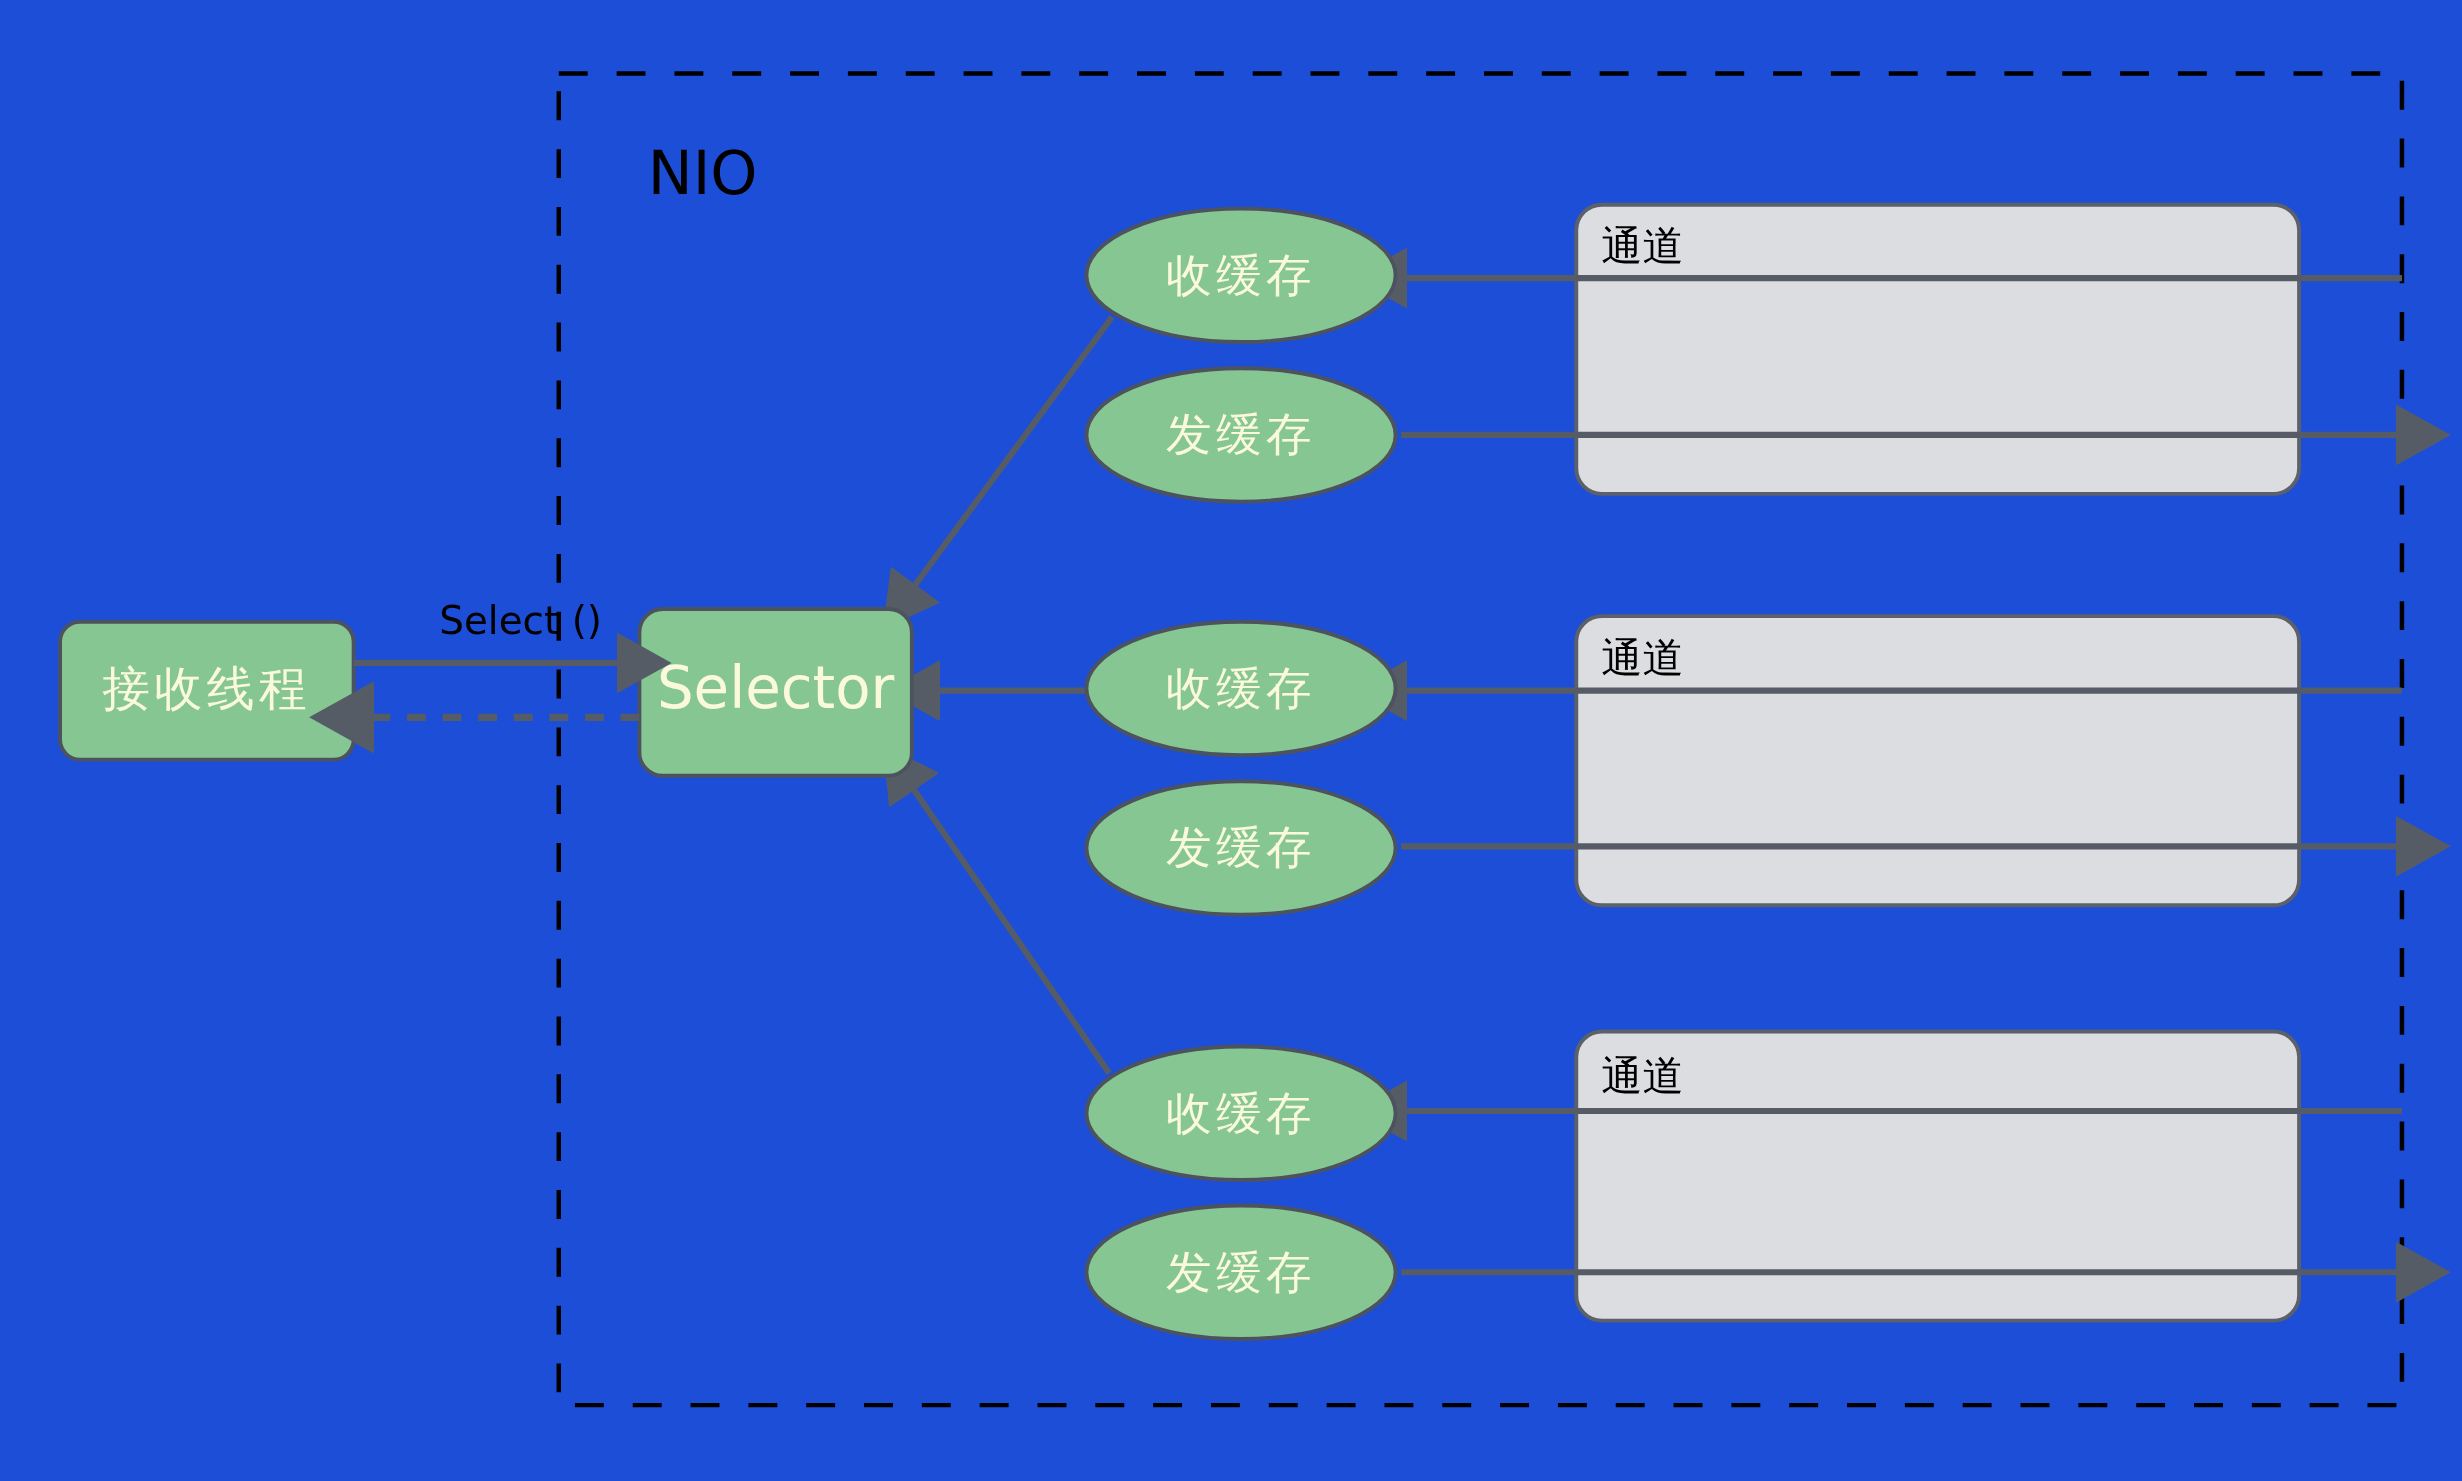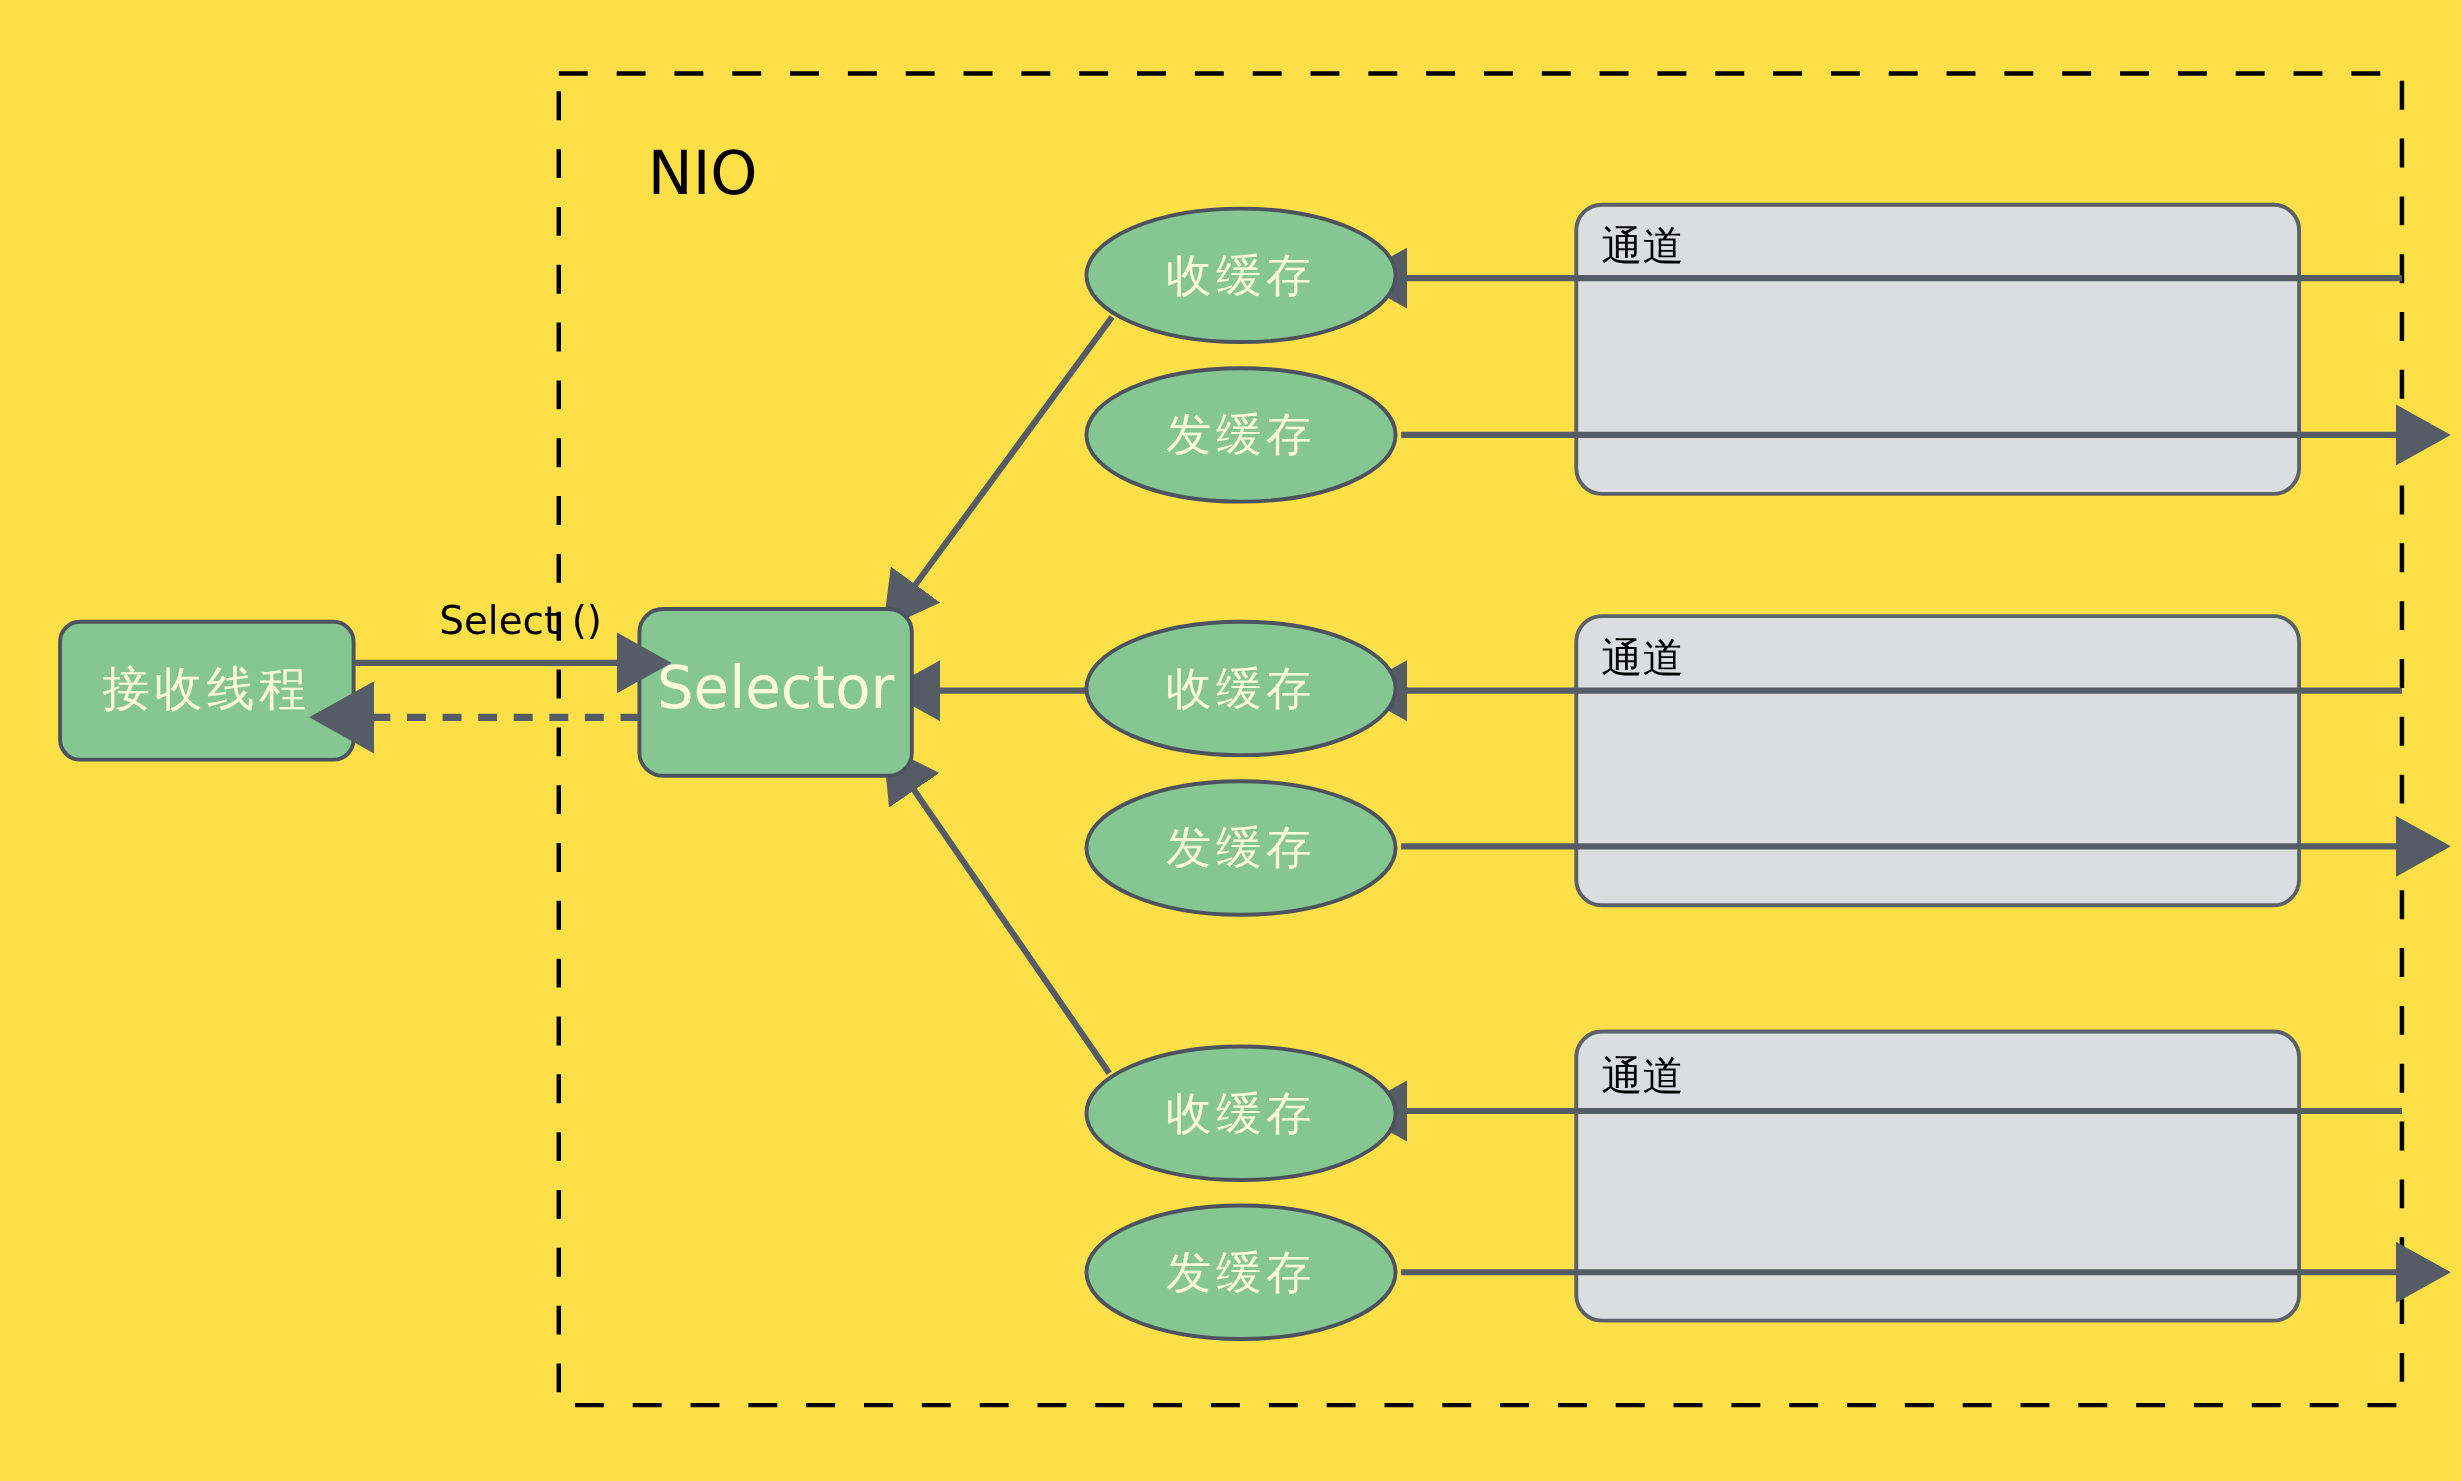--- a/index.html
+++ b/index.html
@@ -7,21 +7,21 @@
     padding: 0;
     background: #ffffff;
   }
   body {
     font-family: "DejaVu Sans", sans-serif;
   }
   #stage {
     position: relative;
     width: 2462px;
     height: 1482px;
-    background: #fde047;
+    background: #1d4ed8;
     overflow: hidden;
   }
   svg#diagram {
     position: absolute;
     top: 0;
     left: 0;
     width: 2462px;
     height: 1482px;
   }
   .node-fill      { fill: #85c693; }

